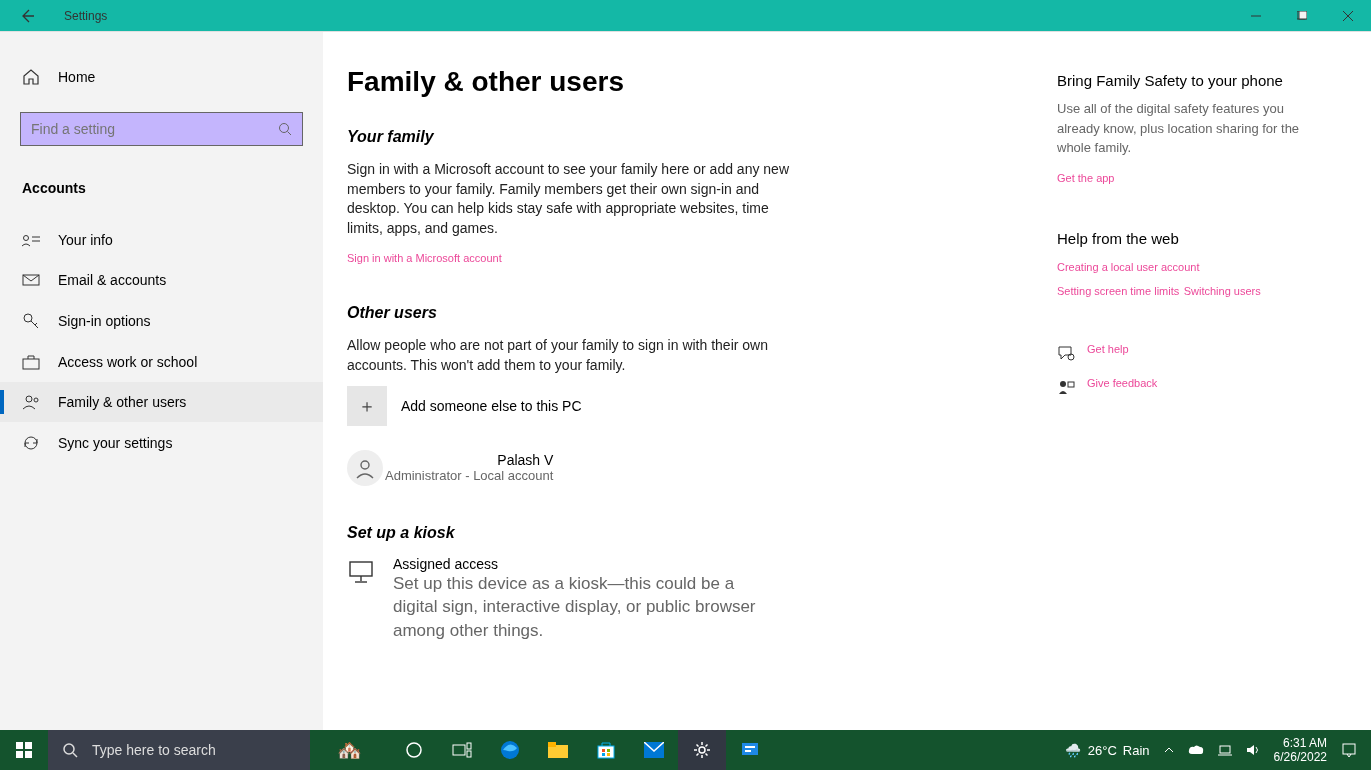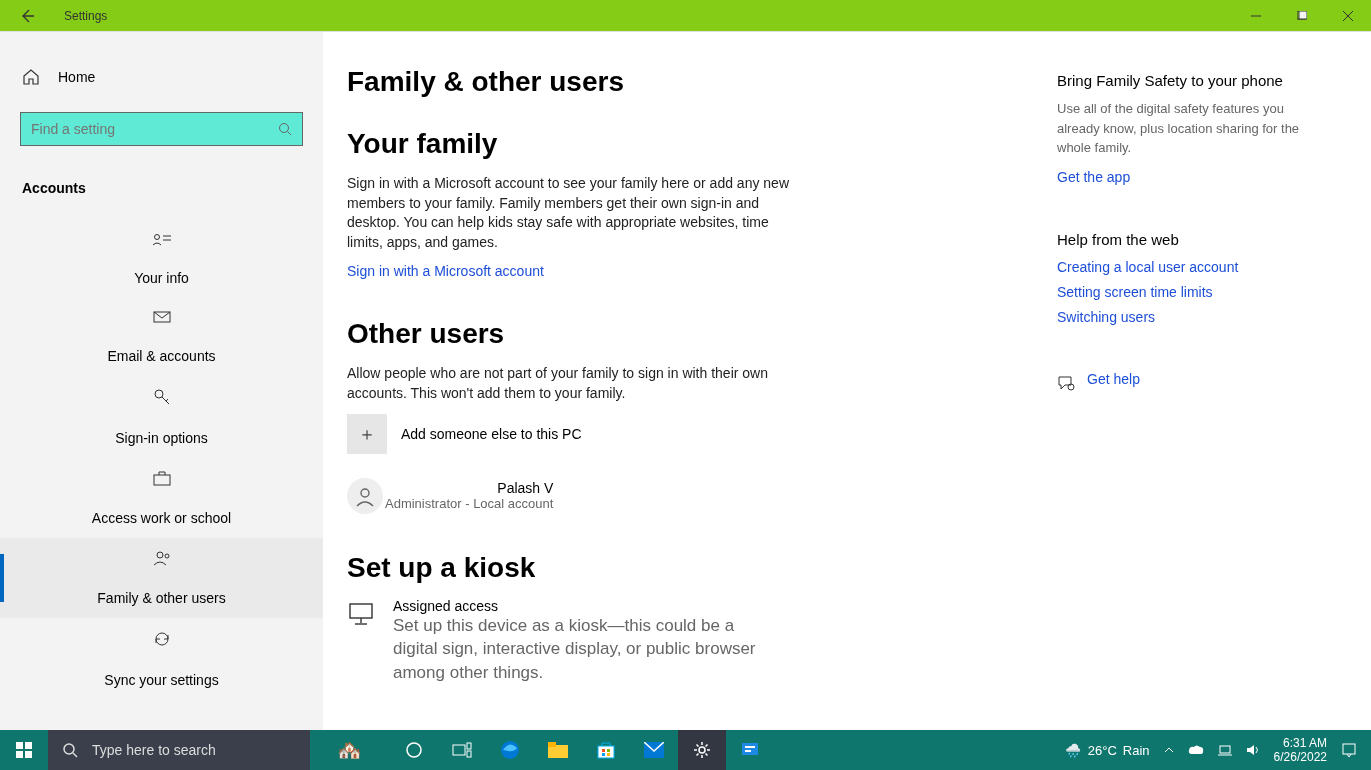--- a/index.html
+++ b/index.html
@@ -1,45 +1,45 @@
 <!DOCTYPE html>
 <html><head>
 <meta charset="utf-8">
 <style>
 * { margin: 0; padding: 0; box-sizing: border-box; font-family: "Segoe UI", sans-serif; }
 body { width: 1371px; height: 770px; background: #fff; overflow: hidden; position: relative; }
 
 
-.titlebar { height: 32px; background: #84cc16; display: flex; align-items: center; padding-left: 18px; gap: 28px; border-bottom: 1px solid #e0e0e0; }
+.titlebar { height: 32px; background: #14b8a6; display: flex; align-items: center; padding-left: 18px; gap: 28px; border-bottom: 1px solid #e0e0e0; }
 .titlebar .back { width: 18px; height: 18px; display: flex; align-items: center; justify-content: center; cursor: pointer; }
 .titlebar .title { font-size: 12px; color: #333; }
 .win-controls { position: absolute; top: 0; right: 0; height: 32px; display: flex; }
 .win-controls div { width: 46px; height: 32px; display: flex; align-items: center; justify-content: center; cursor: pointer; }
 
 
 .sidebar { position: absolute; top: 32px; left: 0; width: 323px; height: 698px; background: #f3f3f3; padding-top: 28px; }
 .sidebar .home { display: flex; align-items: center; gap: 18px; padding: 8px 22px; cursor: pointer; margin-bottom: 18px; text-align: center; }
 .sidebar .home span.icon { width: 18px; display: flex; justify-content: center; }
 .sidebar .home span.lbl { font-size: 14px; }
-.searchbox { margin: 0 20px 24px 20px; border: 1px solid #666; height: 34px; display: flex; align-items: center; padding: 0 10px; background: #5eead4; }
+.searchbox { margin: 0 20px 24px 20px; border: 1px solid #666; height: 34px; display: flex; align-items: center; padding: 0 10px; background: #c4b5fd; }
 .searchbox input { flex: 1; border: none; background: transparent; outline: none; font-size: 14px; color: #666; }
 .sidebar .category { font-size: 14px; font-weight: 600; padding: 10px 22px; margin-bottom: 14px; }
-.nav-item { display: flex; align-items: center; gap: 24px; padding: 12px 22px; cursor: pointer; position: relative; flex-direction: column; }
+.nav-item { display: flex; align-items: center; gap: 18px; padding: 12px 22px; cursor: pointer; position: relative; }
 .nav-item.active::before { content: ""; position: absolute; left: 0; top: 20%; height: 60%; width: 4px; background: #0067c0; }
 .nav-item.active { background: #eaeaea; }
 .nav-item .icon { width: 18px; display: flex; justify-content: center; color: #333; }
 .nav-item .lbl { font-size: 14px; }
 
 
 .main { position: absolute; top: 32px; left: 323px; right: 0; height: 698px; background: #fff; display: flex; padding: 34px 48px 20px 24px; }
 .content-col { flex: 1; max-width: 680px; }
 h1 { font-size: 28px; font-weight: 600; margin-bottom: 30px; }
-h2 { font-size: 28px; font-weight: 600; margin-bottom: 14px; }
+h2 { font-size: 16px; font-weight: 600; margin-bottom: 14px; font-style: italic; }
 .body-text { font-size: 14px; color: #222; line-height: 1.4; margin-bottom: 10px; max-width: 450px; }
-.link { font-size: 14px; color: #1d4ed8; cursor: pointer; display: inline-block; }
+.link { font-size: 11px; color: #ec4899; cursor: pointer; display: inline-block; }
 .section { margin-bottom: 38px; }
 
 .add-btn { display: flex; align-items: center; gap: 14px; cursor: pointer; margin-bottom: 24px; }
 .add-btn .plus { width: 40px; height: 40px; background: #e6e6e6; display: flex; align-items: center; justify-content: center; font-size: 18px; color: #444; }
 .add-btn .lbl { font-size: 14px; }
 
 .user-row { display: flex; align-items: center; gap: 2px; cursor: pointer; text-align: right; }
 .user-row .avatar { width: 36px; height: 36px; border-radius: 50%; background: #eee; display: flex; align-items: center; justify-content: center; }
 .user-row .info .name { font-size: 14px; }
 .user-row .info .role { font-size: 13px; color: #666; }
@@ -52,21 +52,21 @@
 
 .rail { width: 280px; padding-top: 6px; padding-left: 30px; }
 .rail .block { margin-bottom: 38px; }
 .rail .block .ttl { font-size: 15px; font-weight: 400; margin-bottom: 10px; }
 .rail .block .desc { font-size: 13px; color: #666; line-height: 1.5; margin-bottom: 10px; }
 .rail .link { margin-bottom: 8px; }
 .rail .icon-link { display: flex; align-items: center; gap: 12px; margin-bottom: 14px; }
 .rail .icon-link .icn { width: 18px; color: #333; }
 
 
-.taskbar { position: absolute; bottom: 0; left: 0; right: 0; height: 40px; background: #0f766e; display: flex; align-items: center; color: #fff; }
+.taskbar { position: absolute; bottom: 0; left: 0; right: 0; height: 40px; background: #14532d; display: flex; align-items: center; color: #fff; }
 .taskbar .start { width: 48px; height: 40px; display: flex; align-items: center; justify-content: center; cursor: pointer; }
 .taskbar .search { width: 262px; height: 40px; background: #3a3f4b; display: flex; align-items: center; padding: 0 14px; gap: 14px; cursor: text; }
 .taskbar .search .txt { font-size: 14px; color: #ddd; }
 .taskbar .emoji { width: 80px; display: flex; align-items: center; justify-content: center; font-size: 20px; }
 .taskbar .apps { display: flex; }
 .taskbar .apps .app { width: 48px; height: 40px; display: flex; align-items: center; justify-content: center; cursor: pointer; position: relative; }
 .taskbar .apps .app.active { background: #323742; }
 .taskbar .tray { margin-left: auto; display: flex; align-items: center; gap: 14px; padding-right: 14px; font-size: 12px; }
 .taskbar .tray .weather { display: flex; align-items: center; gap: 6px; font-size: 13px; cursor: pointer; }
 .taskbar .tray .clock { text-align: right; line-height: 1.2; cursor: pointer; }
@@ -248,20 +248,30 @@
     </div>
     <div class="icon-link">
       <span class="icn">
           <svg width="18" height="18" viewBox="0 0 18 18">
             <path d="M2 3 H14 V11 H8 L4 15 V11 H2 Z" stroke="#333" fill="none"></path>
             <circle cx="14" cy="13" r="3" stroke="#333" fill="none"></circle>
           </svg>
         </span>
       <span class="link">Get help</span>
     </div>
+    <div class="icon-link">
+      <span class="icn">
+          <svg width="18" height="18" viewBox="0 0 18 18">
+            <circle cx="6" cy="6" r="3" fill="#333"></circle>
+            <path d="M2 16 Q6 10 10 16" fill="#333"></path>
+            <rect x="11" y="4" width="6" height="5" stroke="#333" fill="none"></rect>
+          </svg>
+        </span>
+      <span class="link">Give feedback</span>
+    </div>
   </div>
 </div>
 
 <div class="taskbar">
   <div class="start">
     <svg width="16" height="16" viewBox="0 0 16 16">
         <rect x="0" y="0" width="7" height="7" fill="#fff"></rect>
         <rect x="9" y="0" width="7" height="7" fill="#fff"></rect>
         <rect x="0" y="9" width="7" height="7" fill="#fff"></rect>
         <rect x="9" y="9" width="7" height="7" fill="#fff"></rect>

